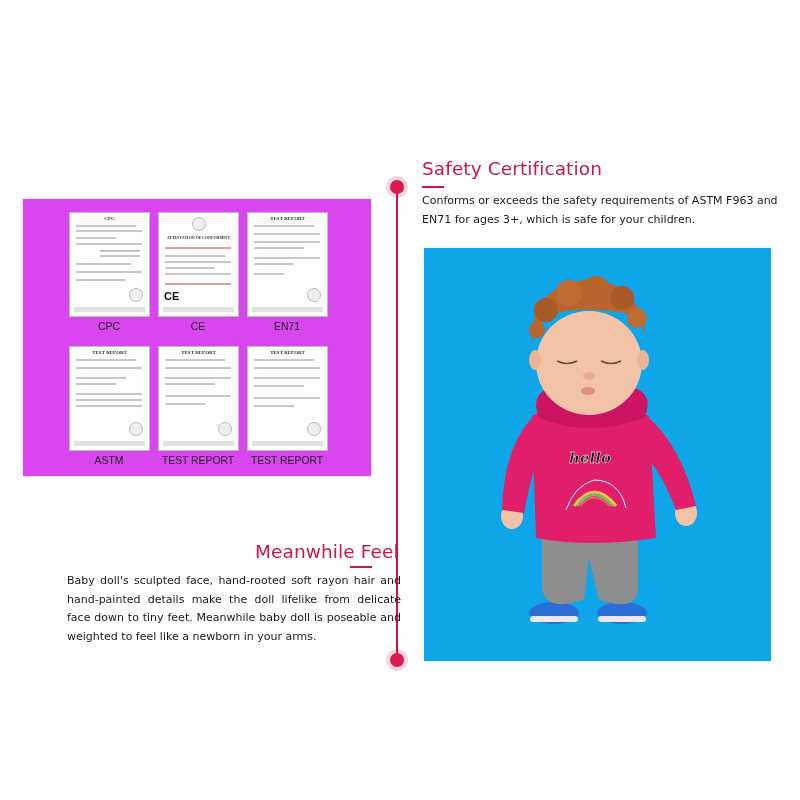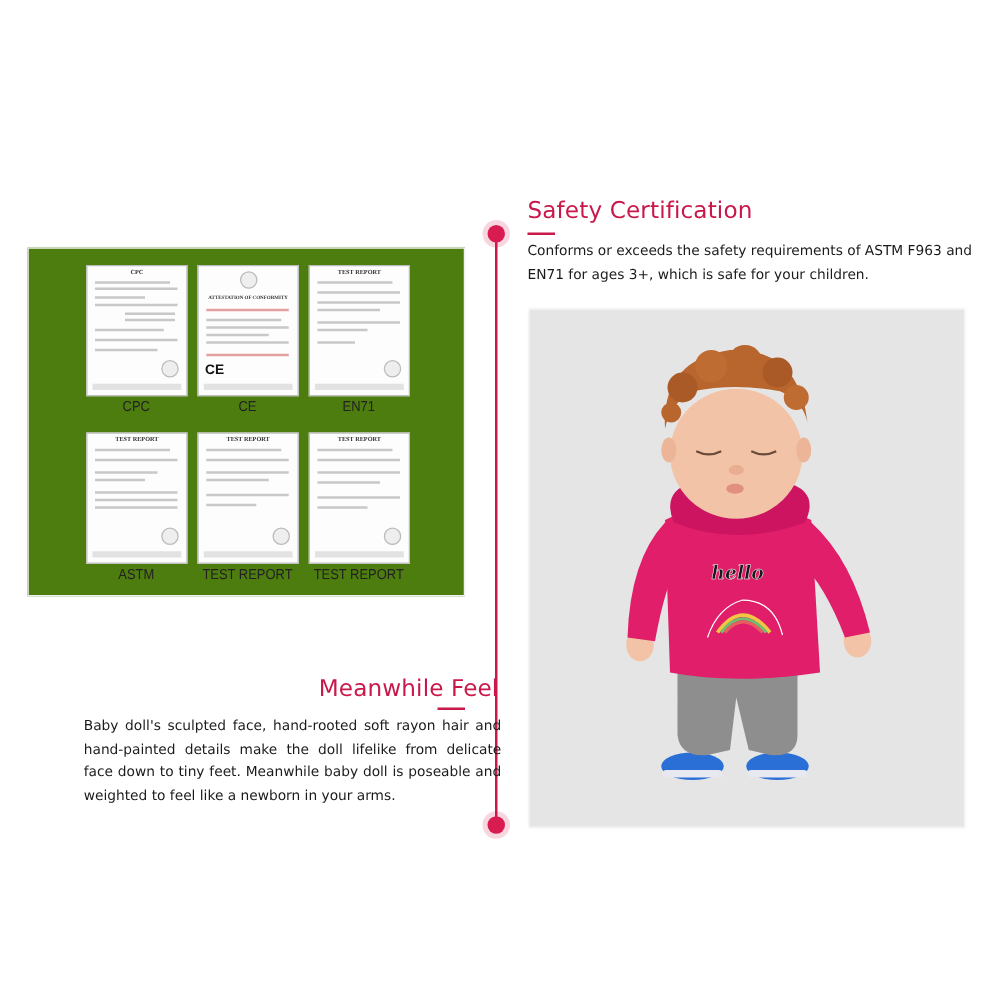--- a/index.html
+++ b/index.html
@@ -30,39 +30,39 @@
   #safety-heading { left: 422px; top: 158px; }
   #safety-underline { left: 422px; top: 186px; }
   #safety-text { left: 422px; top: 192px; width: 360px; }
 
   #realistic-heading { left: 255px; top: 541px; text-align: right; width: 116px; }
   #realistic-underline { left: 350px; top: 566px; }
   #realistic-text { left: 38px; top: 572px; width: 334px; text-align: justify; text-align-last: left; margin-left: 29px; }
 
   .cert-card {
     position: absolute; left: 22px; top: 198px; width: 350px; height: 279px;
-    background: #4d7c0f; border: 1px solid #f0f0f0; box-shadow: 0 0 3px rgba(0,0,0,0.06);
+    background: #d946ef; border: 1px solid #f0f0f0; box-shadow: 0 0 3px rgba(0,0,0,0.06);
   }
   .cert {
     position: absolute; width: 81px; height: 105px; background: #fdfdfd;
     border: 1px solid #bdbdbd; overflow: hidden;
   }
   .cert .doc-title { position: absolute; top: 3px; left: 0; right: 0; text-align: center; font-size: 5px; font-weight: bold; color: #333; font-family: "Liberation Serif", serif; }
   .cert .line { position: absolute; height: 1.5px; background: #c8c8c8; }
   .cert .seal { position: absolute; right: 6px; bottom: 14px; width: 14px; height: 14px; border-radius: 50%; border: 1px solid #bbb; background: #eee; }
   .cert .ce-mark { position: absolute; left: 5px; bottom: 14px; font-size: 11px; font-weight: bold; color: #111; font-family: "Liberation Sans", sans-serif; }
   .cert .footer { position: absolute; left: 4px; right: 4px; bottom: 4px; height: 5px; background: #e2e2e2; }
   .cert-label {
     position: absolute; width: 100px; text-align: center; font-family: "Liberation Sans", sans-serif;
     font-size: 11.5px; color: #222; transform: scaleX(0.9);
   }
 
   .image-card {
     position: absolute; left: 423px; top: 247px; width: 349px; height: 415px;
-    background: #e5e5e5; border: 1px solid #f2f2f2; box-shadow: 0 0 3px rgba(0,0,0,0.05);
+    background: #0ea5e9; border: 1px solid #f2f2f2; box-shadow: 0 0 3px rgba(0,0,0,0.05);
   }
   .doll-svg { position: absolute; left: 0; top: 0; }
 </style>
 </head>
 <body>
 
 <div class="timeline-line"></div>
 <div class="timeline-dot dot-top"></div>
 <div class="timeline-dot dot-bottom"></div>
 

